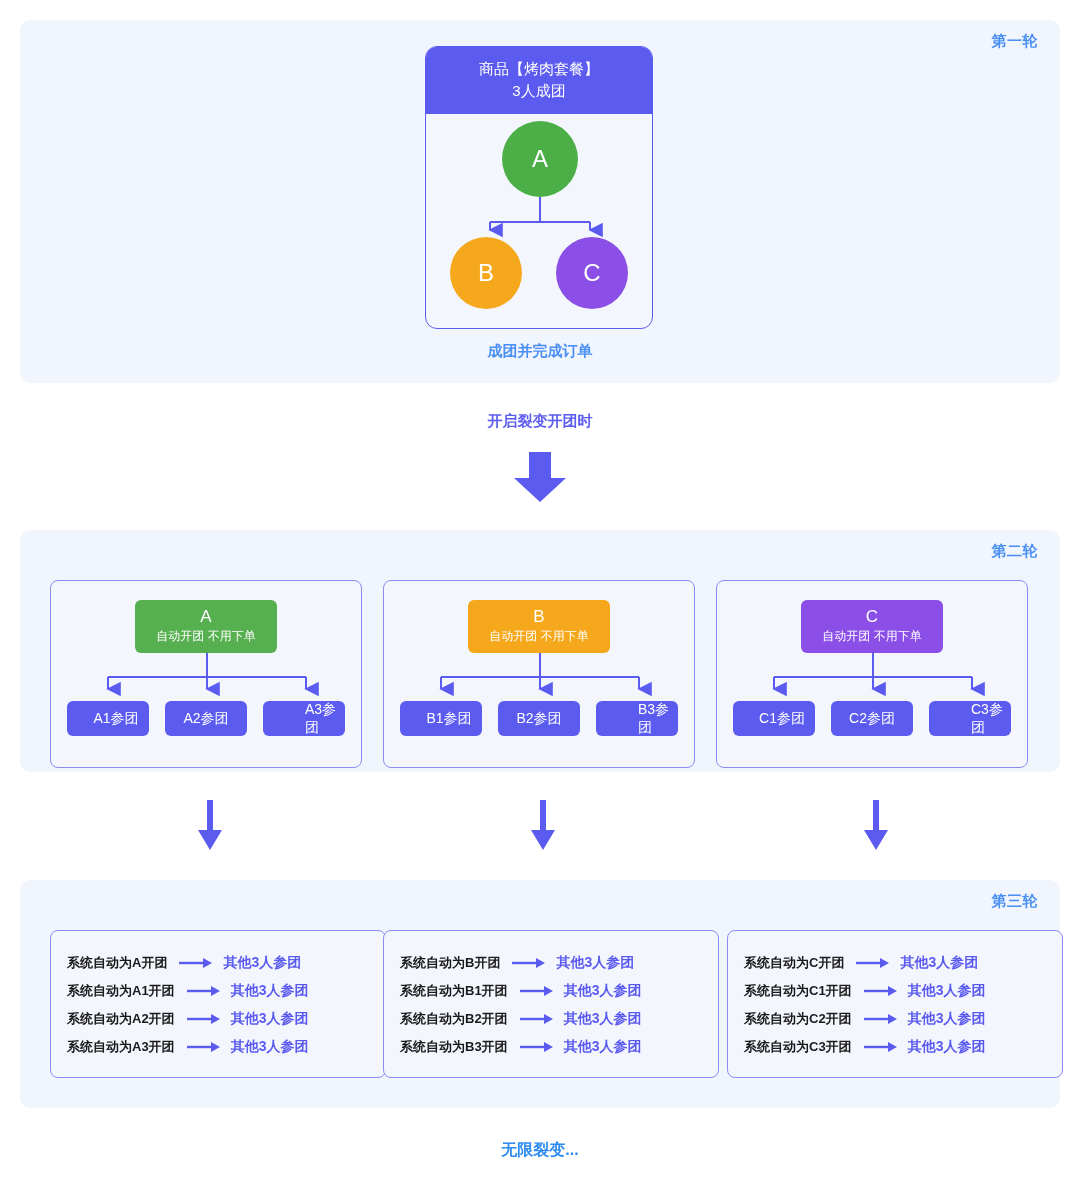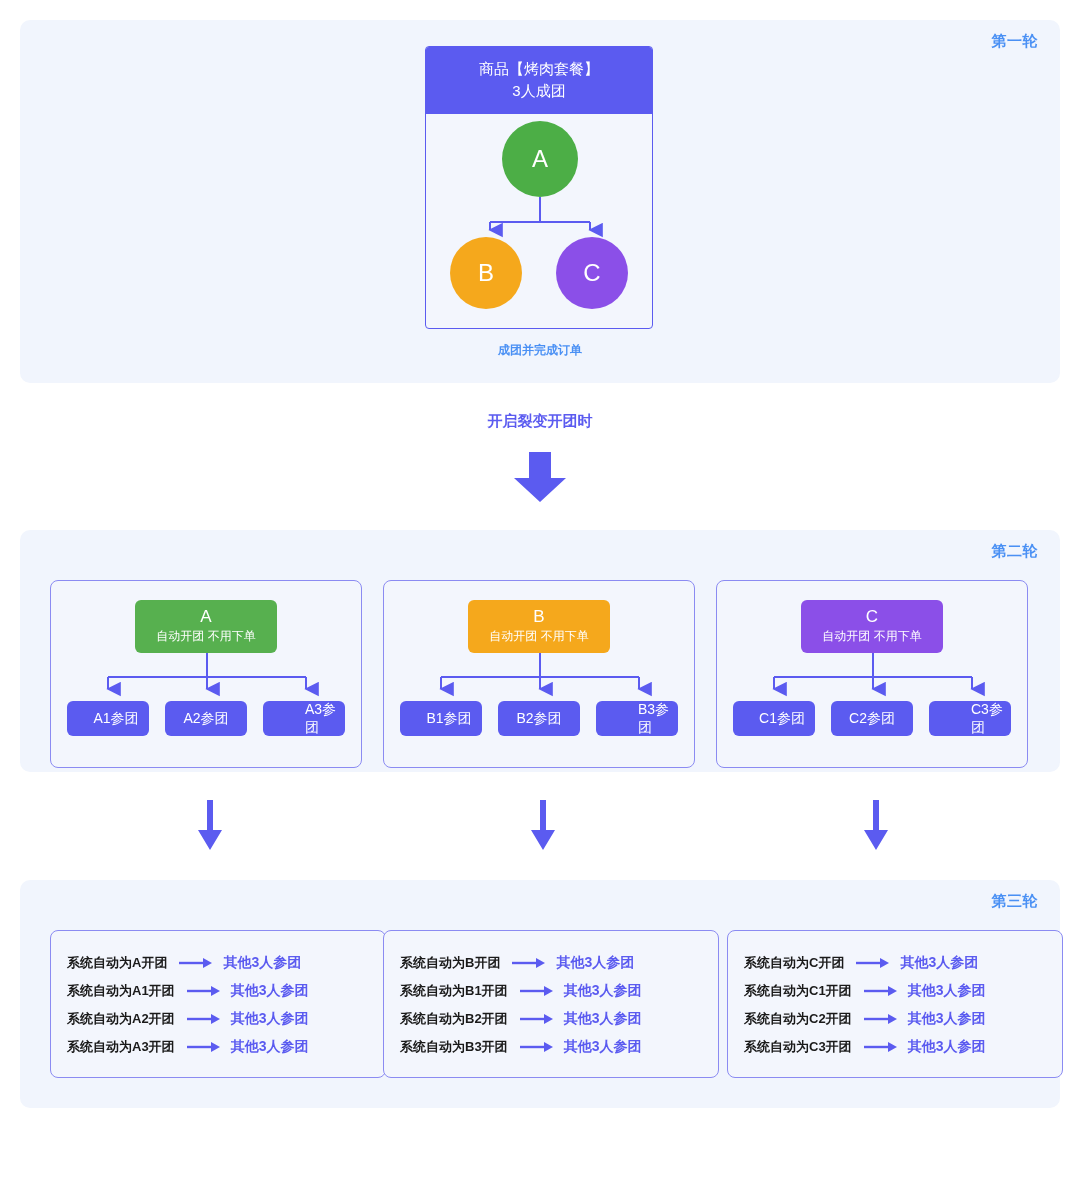--- a/index.html
+++ b/index.html
@@ -31,21 +31,21 @@
   
   #panel-round1 { left: 20px; top: 20px; width: 1040px; height: 363px; }
 
   .product-card {
     position: absolute;
     left: 425px;
     top: 46px;
     width: 228px;
     height: 283px;
     border: 1px solid #5B5BF0;
-    border-radius: 4px;
+    border-radius: 12px;
     background: #F3F6FD;
     overflow: hidden;
   }
   .product-card-header {
     background: #5B5BF0;
     color: #ffffff;
     text-align: center;
     padding: 11px 6px 12px 6px;
     font-size: 15px;
     line-height: 22px;
@@ -68,21 +68,21 @@
   #circle-c { width: 72px; height: 72px; background: #8B4FE8; left: 130px; top: 123px; }
 
   .svg-layer { position: absolute; left: 0; top: 0; pointer-events: none; }
 
   .caption-complete {
     position: absolute;
     left: 0; right: 0;
     top: 342px;
     text-align: center;
     color: #4A90F4;
-    font-size: 12px;
+    font-size: 15px;
     font-weight: bold;
   }
 
   
   .transition-label {
     position: absolute;
     left: 0; right: 0;
     top: 412px;
     text-align: center;
     color: #5B5BF0;
@@ -428,14 +428,15 @@
       <span class="log-arrow">
         <svg width="34" height="12">
             <path d="M0,6 L25,6" stroke="#5B5BF0" stroke-width="2.4" fill="none"></path>
             <path d="M24,1 L33,6 L24,11 Z" fill="#5B5BF0"></path>
           </svg>
       </span>
       <span class="log-right">其他3人参团</span>
     </div>
   </div>
 
+  <div class="caption-infinite">无限裂变...</div>
 
 </div>
 
 </body></html>

